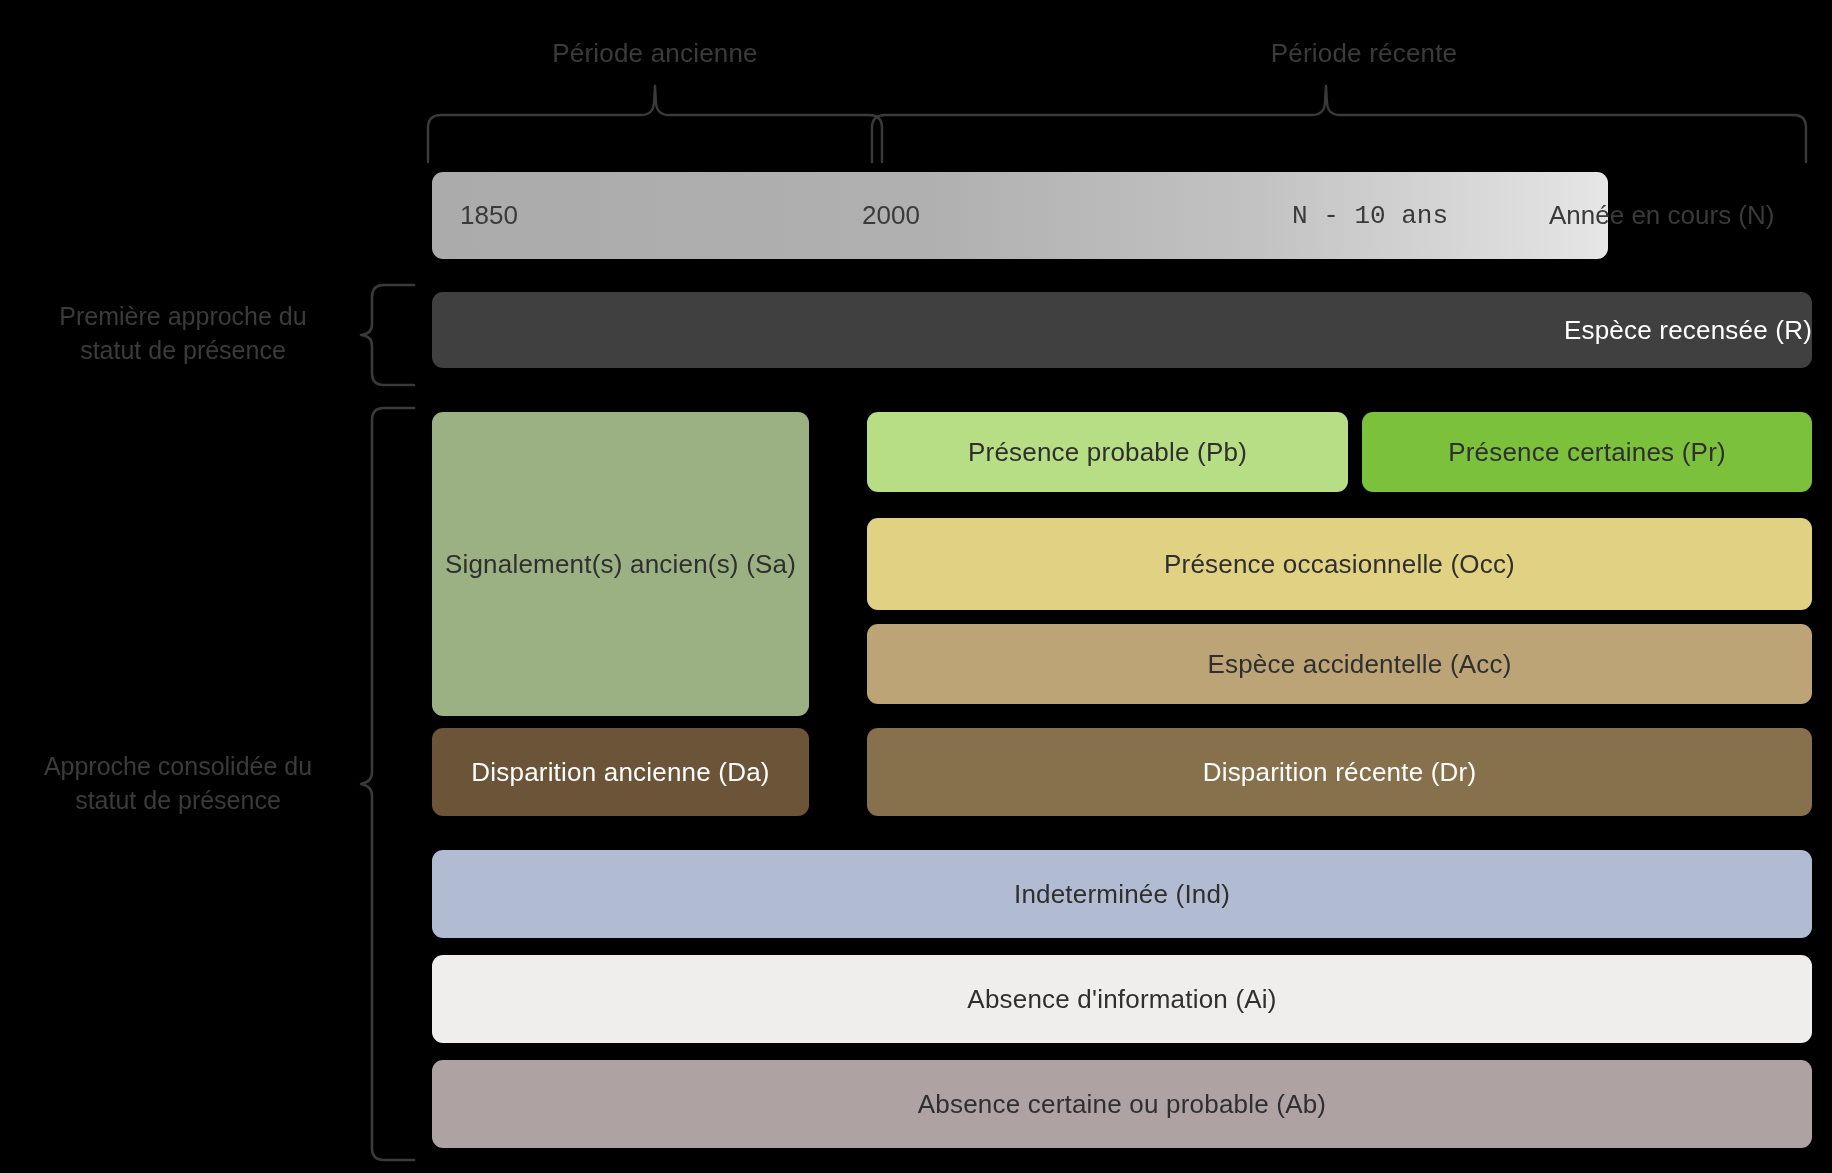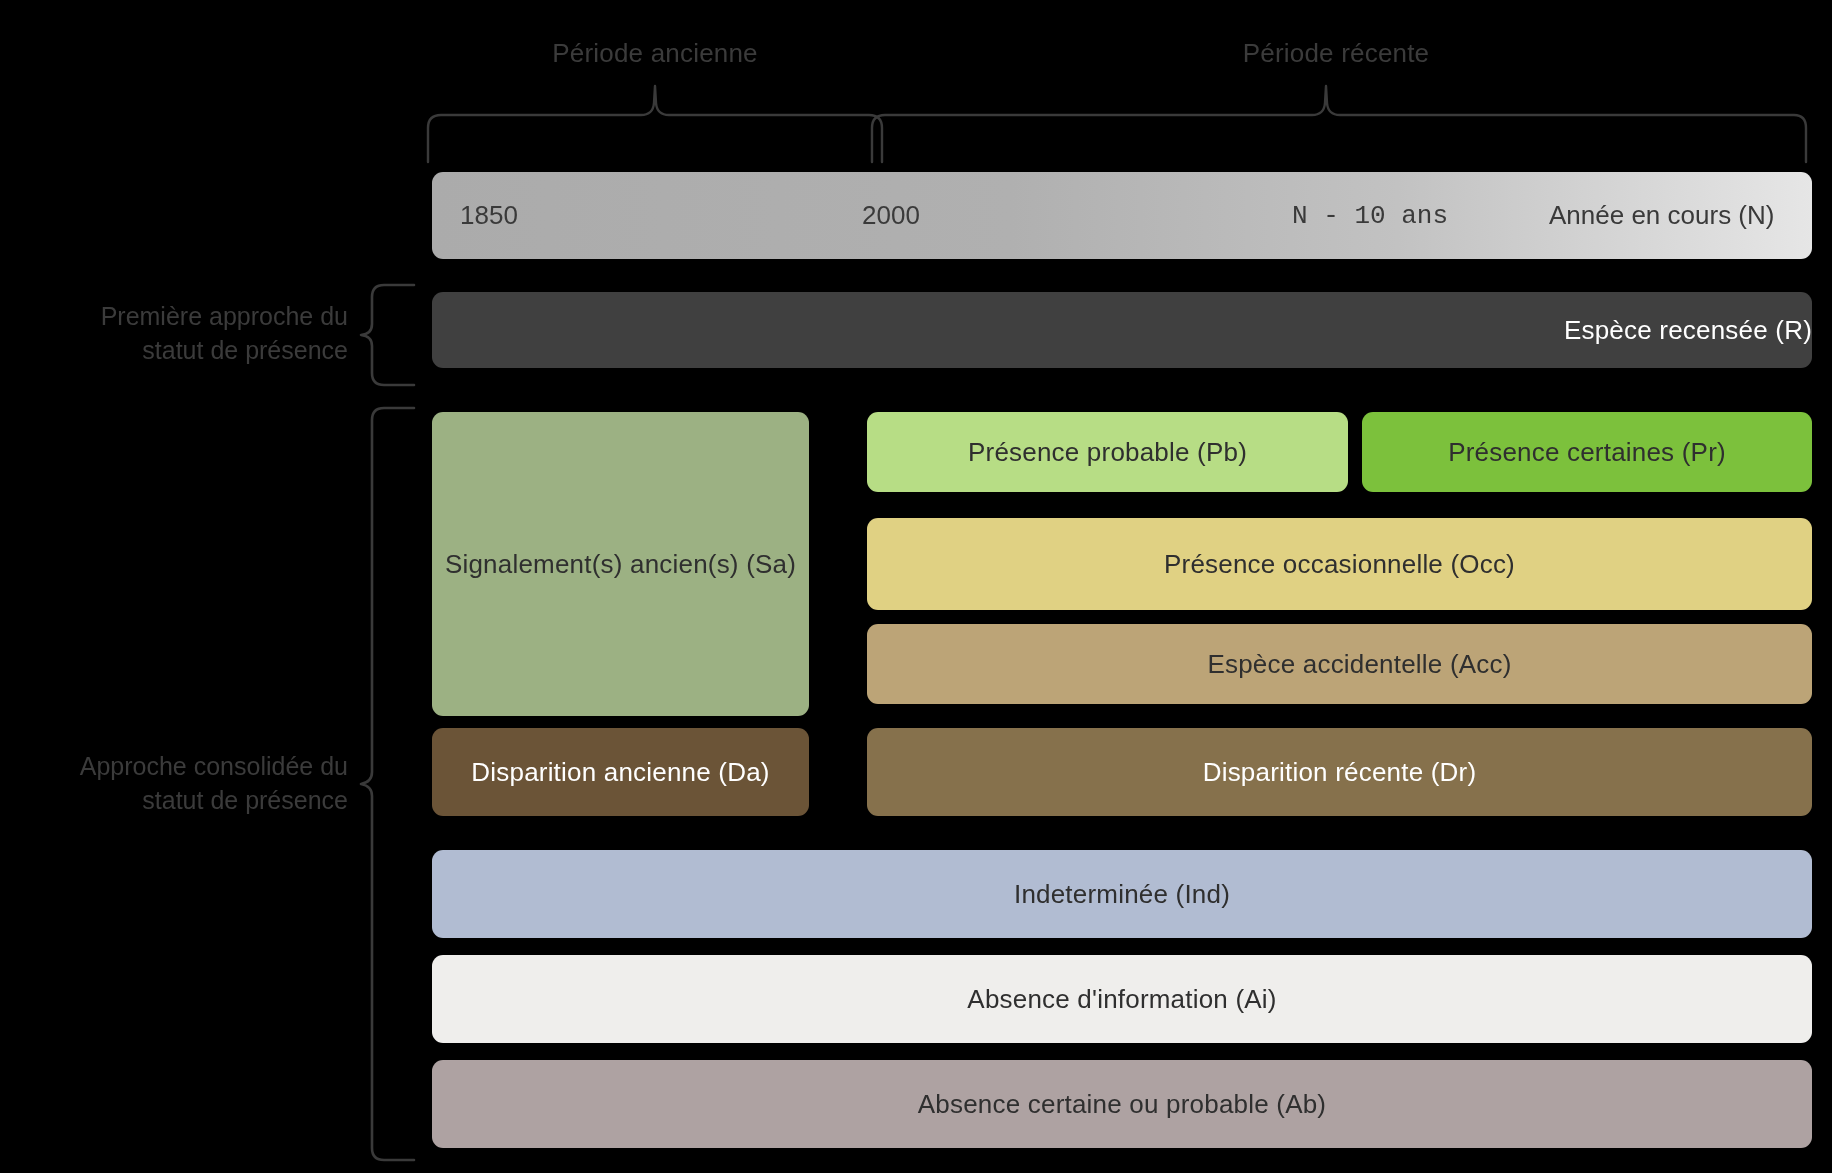--- a/index.html
+++ b/index.html
@@ -24,21 +24,21 @@
   
   .period-label {
     position: absolute;
     color: #3b3b3b;
     font-size: 26px;
     letter-spacing: 0.2px;
     text-align: center;
     white-space: nowrap;
   }
   #period-ancienne-label { left: 427px; top: 38px; width: 456px; }
-  #period-recente-label  { left: 872px; top: 38px; width: 928px; }
+  #period-recente-label  { left: 900px; top: 38px; width: 928px; }
 
   
   .brace-svg {
     position: absolute;
     overflow: visible;
   }
   .brace-path {
     fill: none;
     stroke: #3a3a3a;
     stroke-width: 2.4;
@@ -52,21 +52,21 @@
     stroke-linecap: round;
     stroke-linejoin: round;
   }
 
   
   .side-label {
     position: absolute;
     color: #3b3b3b;
     font-size: 25px;
     line-height: 1.35;
-    text-align: right;
+    text-align: center;
     white-space: pre-line;
   }
   #side-label-first { left: 18px; top: 300px; width: 330px; }
   #side-label-consolidated { left: 8px; top: 750px; width: 340px; }
 
   
   .bar {
     position: absolute;
     border-radius: 11px;
     display: flex;
@@ -79,21 +79,21 @@
     letter-spacing: 0.2px;
     text-align: center;
     white-space: nowrap;
     pointer-events: none;
   }
 
   
   #timeline-bar {
     left: 432px;
     top: 172px;
-    width: 1380px;
+    width: 1176px;
     height: 87px;
     background: linear-gradient(to right, #ABABAB 0%, #B0B0B0 42%, #C2C2C2 70%, #DCDCDC 92%, #E6E6E6 100%);
     border-radius: 11px;
     position: absolute;
   }
   .tick {
     position: absolute;
     top: 0;
     height: 87px;
     display: flex;

